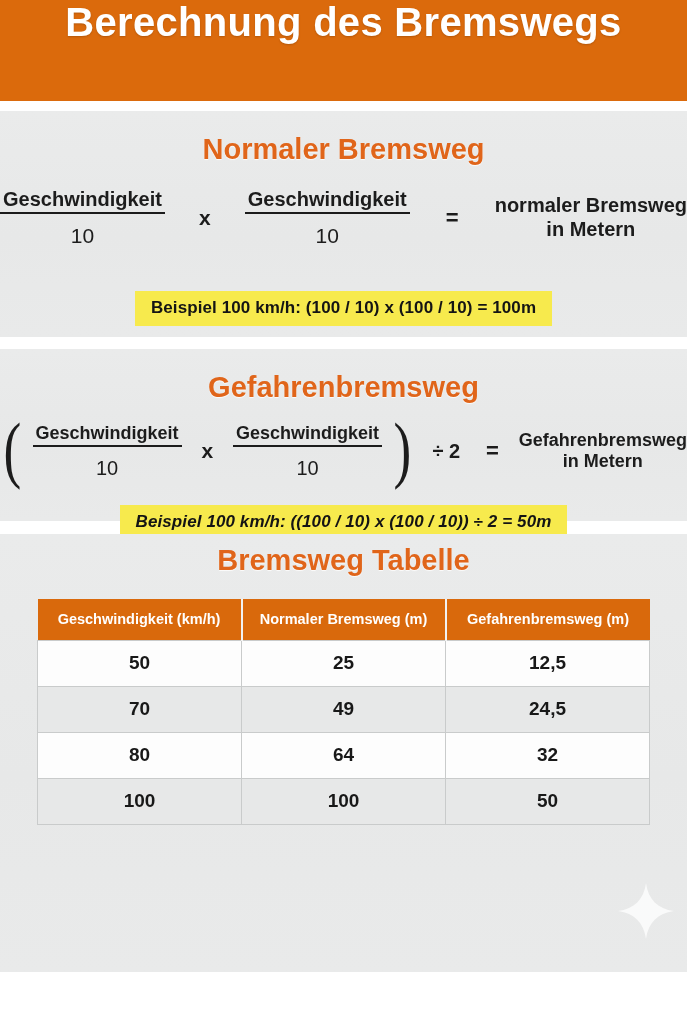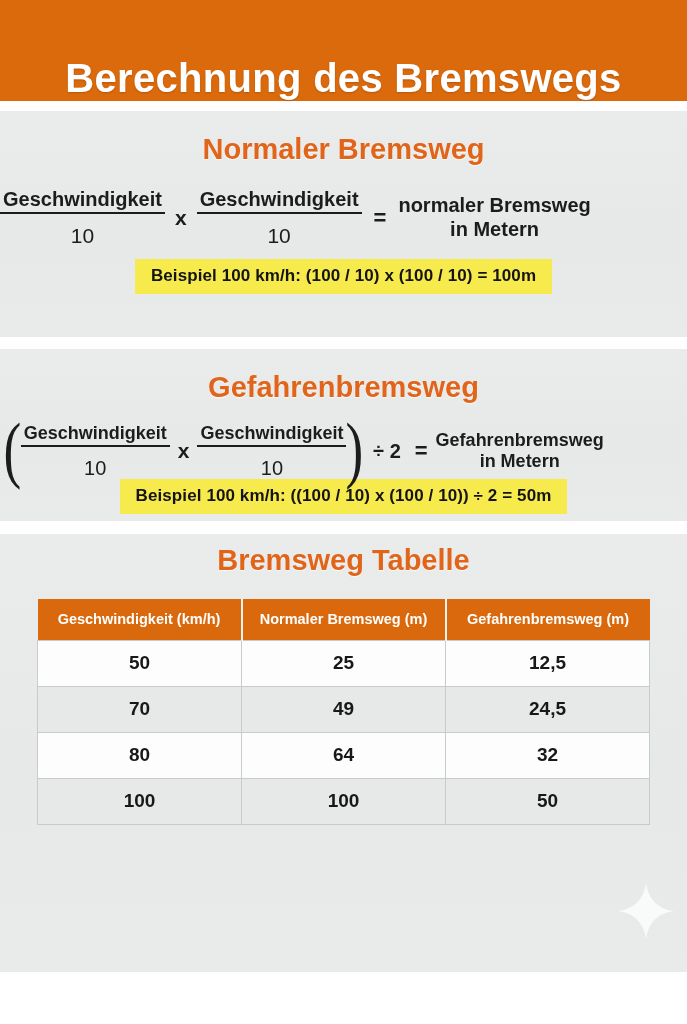--- a/index.html
+++ b/index.html
@@ -17,21 +17,21 @@
     height: 1024px;
     overflow: hidden;
     background: #ffffff;
   }
 
   
   .header-band {
     height: 101px;
     background: #db6a0c;
     display: flex;
-    align-items: flex-end;
+    align-items: flex-start;
     justify-content: center;
   }
   .header-title {
     color: #ffffff;
     font-size: 40px;
     font-weight: bold;
     letter-spacing: 0.3px;
     text-shadow: 0 1px 2px rgba(0,0,0,0.18);
     white-space: nowrap;
   }
@@ -48,21 +48,21 @@
     color: #e0651a;
     font-size: 29px;
     font-weight: bold;
     text-shadow: 0 1px 1px rgba(255,255,255,0.85);
   }
 
   
   .formula-row {
     display: flex;
     align-items: center;
-    justify-content: flex-start;
+    justify-content: space-between;
     color: #1c1c1c;
   }
   .frac {
     display: inline-flex;
     flex-direction: column;
     align-items: center;
     line-height: 1.05;
   }
   .frac .num {
     font-size: 20px;
@@ -207,21 +207,21 @@
       </span>
 
       <span class="op-eq">=</span>
 
       <span class="result">
         <span>normaler Bremsweg</span>
         <span class="line2">in Metern</span>
       </span>
     </div>
 
-    <div class="example-wrap" style="margin-top:12px;align-items:center;">
+    <div class="example-wrap" style="margin-top:44px;align-items:center;">
       <div class="example">Beispiel 100 km/h: (100 / 10) x (100 / 10) = 100m</div>
     </div>
   </div>
 
   <div class="gap" style="height:12px;"></div>
 
   <div class="panel" style="height:172px;">
     <div class="panel-title" style="padding-top:22px;">Gefahrenbremsweg</div>
 
     <div class="formula-row" style="margin-top:20px;">
@@ -246,21 +246,21 @@
       <span class="op" style="padding:0 6px 0 2px;font-size:20px;">÷ 2</span>
 
       <span class="op-eq" style="padding:0 8px;">=</span>
 
       <span class="result" style="font-size:18px;">
         <span>Gefahrenbremsweg</span>
         <span class="line2">in Metern</span>
       </span>
     </div>
 
-    <div class="example-wrap" style="">
+    <div class="example-wrap" style="margin-top:26px;font-style:italic;">
       <div class="example">Beispiel 100 km/h: ((100 / 10) x (100 / 10)) ÷ 2 = 50m</div>
     </div>
   </div>
 
   <div class="gap" style="height:13px;"></div>
 
   <div class="panel" style="height:438px;">
     <div class="panel-title" style="padding-top:10px;">Bremsweg Tabelle</div>
 
     <div class="table-wrap" style="margin-top:22px;">

